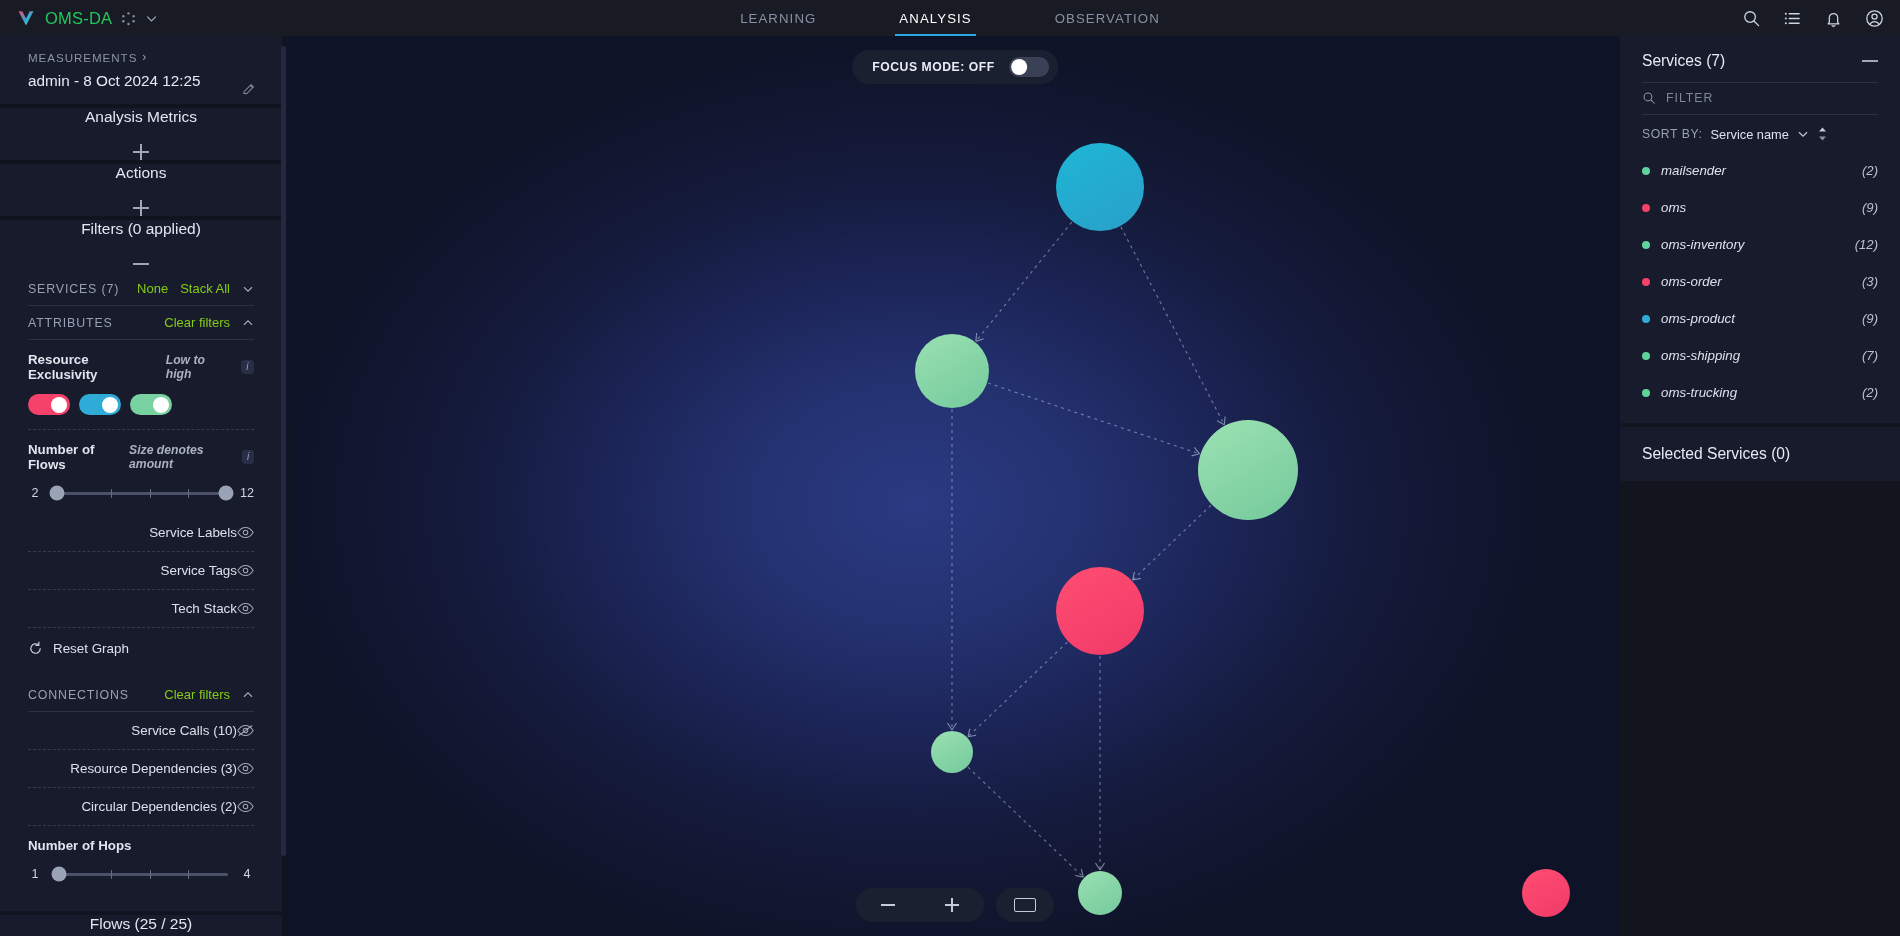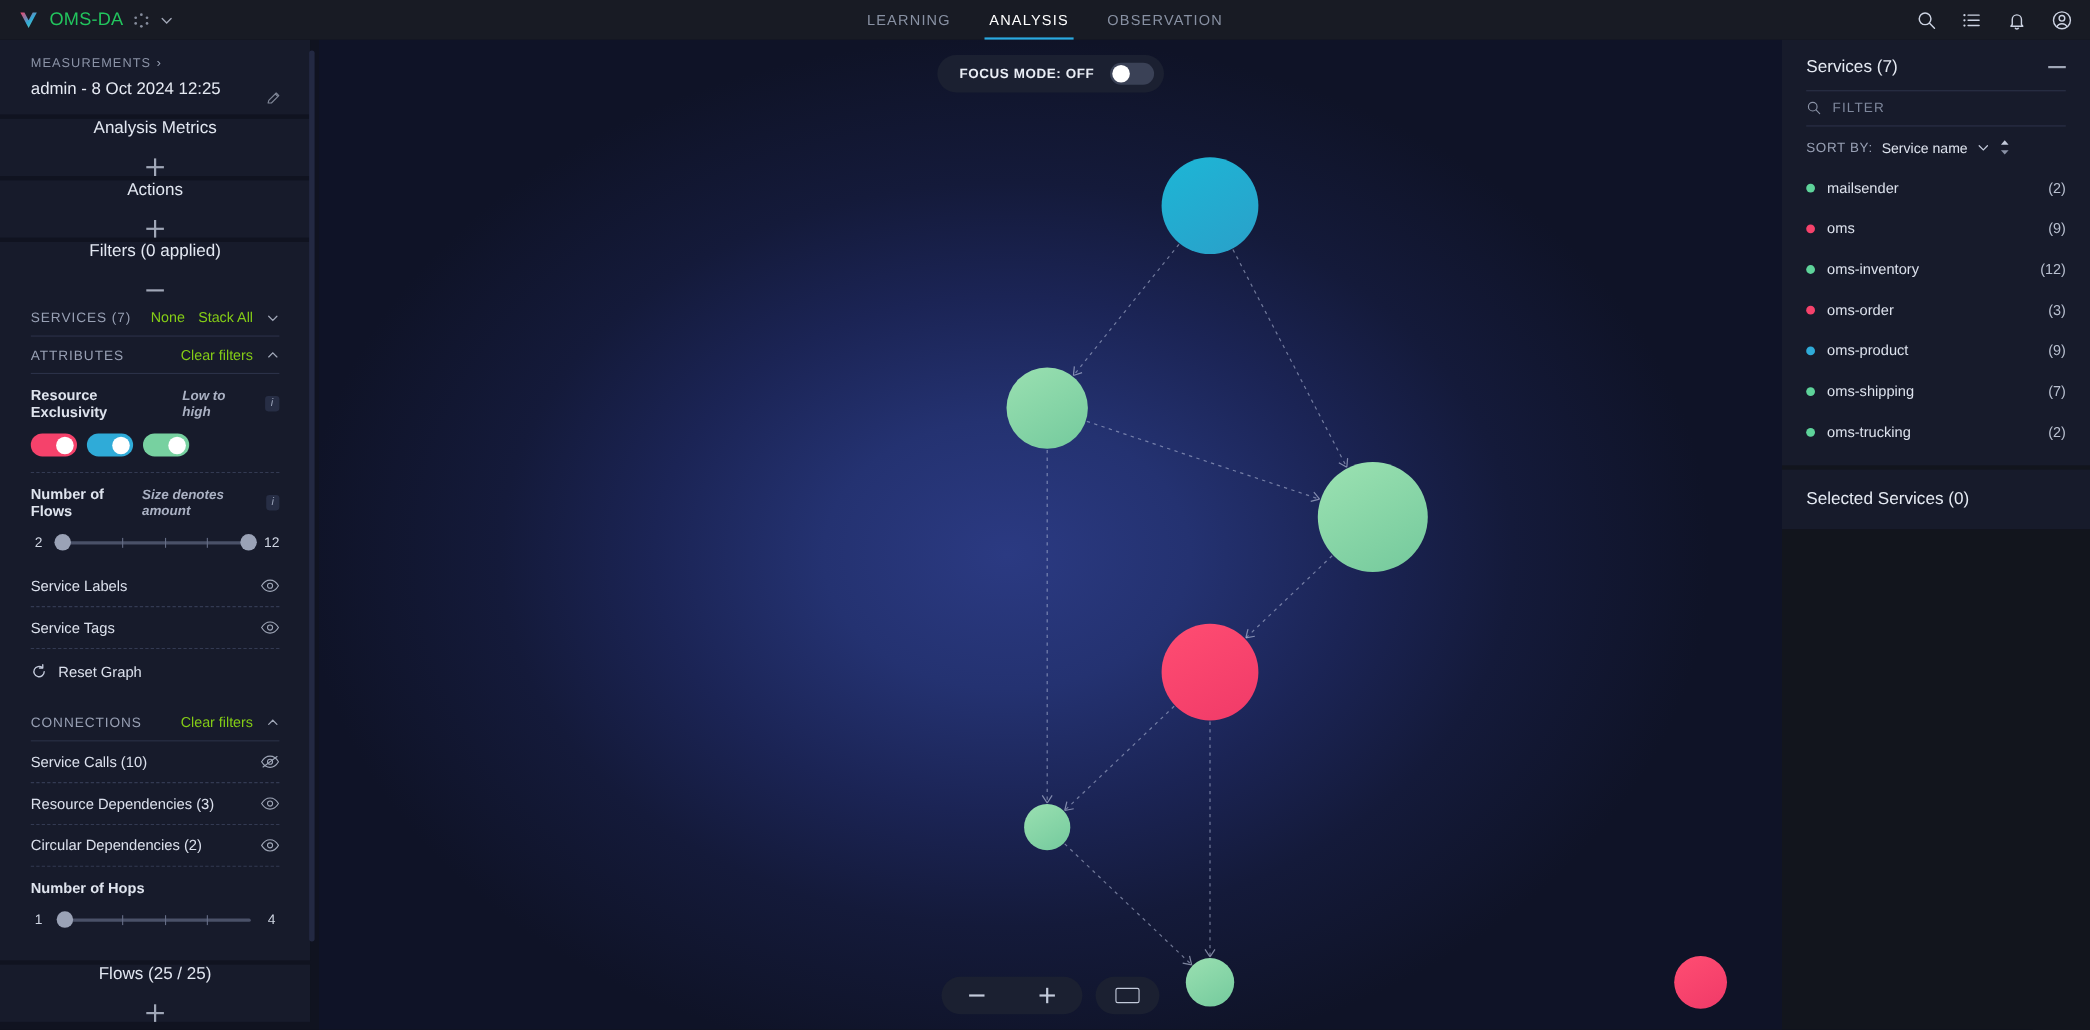--- a/index.html
+++ b/index.html
@@ -19,21 +19,21 @@
     z-index: 40;
   }
   .brand { display: flex; align-items: center; gap: 9px; padding-left: 16px; }
   .logo-v { width: 20px; height: 20px; display:block; }
   .brand-name { font-size: 16.5px; color: #22c55e; letter-spacing: .2px; }
   .brand-dots { width: 15px; height: 15px; opacity: .75; }
   .brand-caret { width: 13px; height: 13px; opacity: .8; }
 
   .nav-tabs {
     position: absolute; left: 0; right: 0; top: 0; height: 36px;
-    display: flex; justify-content: center; align-items: stretch; gap: 27px;
+    display: flex; justify-content: center; align-items: stretch; gap: 75px;
     pointer-events: none;
   }
   .nav-tab {
     pointer-events: auto;
     font-size: 13.2px; letter-spacing: 1.1px;
     color: #8891a3; display: flex; align-items: center;
     position: relative; padding: 0 4px; cursor: pointer;
   }
   .nav-tab.active { color: #ffffff; }
   .nav-tab.active::after {
@@ -132,21 +132,21 @@
     flex: 1; height: 3px; background:#4a5168; border-radius:2px; position:relative;
   }
   .sl-tick { position:absolute; top:-3px; width:1px; height: 9px; background:#6b melting; }
   .sl-tick { background:#656d85; }
   .sl-knob {
     position:absolute; top:50%; transform: translate(-50%,-50%);
     width: 15px; height: 15px; border-radius:50%; background:#9aa2b6;
   }
 
   .opt-row {
-    display:flex; align-items:center; justify-content:space-between;
+    display:flex; align-items:center; justify-content:flex-end;
     padding: 11px 0; border-bottom: 1px dashed #333a52;
   }
   .opt-row .txt { font-size: 13.4px; color: #dbe0ec; }
   .eye { width: 17px; height: 13px; cursor:pointer; opacity:.85; }
 
   .reset-row {
     display:flex; align-items:center; gap: 10px;
     padding: 13px 0 6px 0; cursor:pointer;
   }
   .reset-row .txt { font-size: 13.4px; color: #dbe0ec; }
@@ -227,21 +227,21 @@
     display:flex; align-items:center; gap: 8px;
     padding: 11px 22px 8px 22px;
   }
   .rp-sort .k { font-size: 12.2px; letter-spacing:.6px; color:#98a0b4; }
   .rp-sort .v { font-size: 12.8px; color:#dde2ed; cursor:pointer; }
   .sortarrows { width: 11px; height: 16px; cursor:pointer; }
 
   .svc-list { padding: 2px 22px 12px 22px; }
   .svc-row {
     display:flex; align-items:center; gap: 11px;
-    height: 37px; cursor:pointer;
+    height: 37px; cursor:pointer;font-style:italic;
   }
   .svc-dot { width: 8px; height: 8px; border-radius:50%; flex:0 0 8px; }
   .svc-name { flex:1; font-size: 13.3px; color:#dde2ed; }
   .svc-count { font-size: 13.1px; color:#b9c0d0; }
 
   .sel-card { margin-top: 4px; padding: 18px 22px; background:#171b2b; }
   .sel-title { font-size: 15.6px; color:#e5eaf3; }
 </style>
 </head>
 <body>
@@ -404,20 +404,27 @@
 
       <div class="opt-row">
         <span class="txt">Service Labels</span>
         <svg class="eye" viewBox="0 0 20 14">
           <path d="M1 7 C4 2 7 1 10 1 C13 1 16 2 19 7 C16 12 13 13 10 13 C7 13 4 12 1 7 Z" stroke="#b7bfd0" stroke-width="1.2" fill="none"></path>
           <circle cx="10" cy="7" r="2.7" stroke="#b7bfd0" stroke-width="1.2" fill="none"></circle>
         </svg>
       </div>
       <div class="opt-row">
         <span class="txt">Service Tags</span>
+        <svg class="eye" viewBox="0 0 20 14">
+          <path d="M1 7 C4 2 7 1 10 1 C13 1 16 2 19 7 C16 12 13 13 10 13 C7 13 4 12 1 7 Z" stroke="#b7bfd0" stroke-width="1.2" fill="none"></path>
+          <circle cx="10" cy="7" r="2.7" stroke="#b7bfd0" stroke-width="1.2" fill="none"></circle>
+        </svg>
+      </div>
+      <div class="opt-row">
+        <span class="txt">Tech Stack</span>
         <svg class="eye" viewBox="0 0 20 14">
           <path d="M1 7 C4 2 7 1 10 1 C13 1 16 2 19 7 C16 12 13 13 10 13 C7 13 4 12 1 7 Z" stroke="#b7bfd0" stroke-width="1.2" fill="none"></path>
           <circle cx="10" cy="7" r="2.7" stroke="#b7bfd0" stroke-width="1.2" fill="none"></circle>
         </svg>
       </div>
 
       <div class="reset-row">
         <svg style="width:15px;height:15px" viewBox="0 0 16 16">
           <path d="M13 8 A5 5 0 1 1 11.2 4.2" stroke="#c3cadb" stroke-width="1.3" fill="none" stroke-linecap="round"></path>
           <path d="M11.6 1.3 L11.6 4.6 L8.4 4.6" stroke="#c3cadb" stroke-width="1.3" fill="none" stroke-linecap="round" stroke-linejoin="round"></path>

